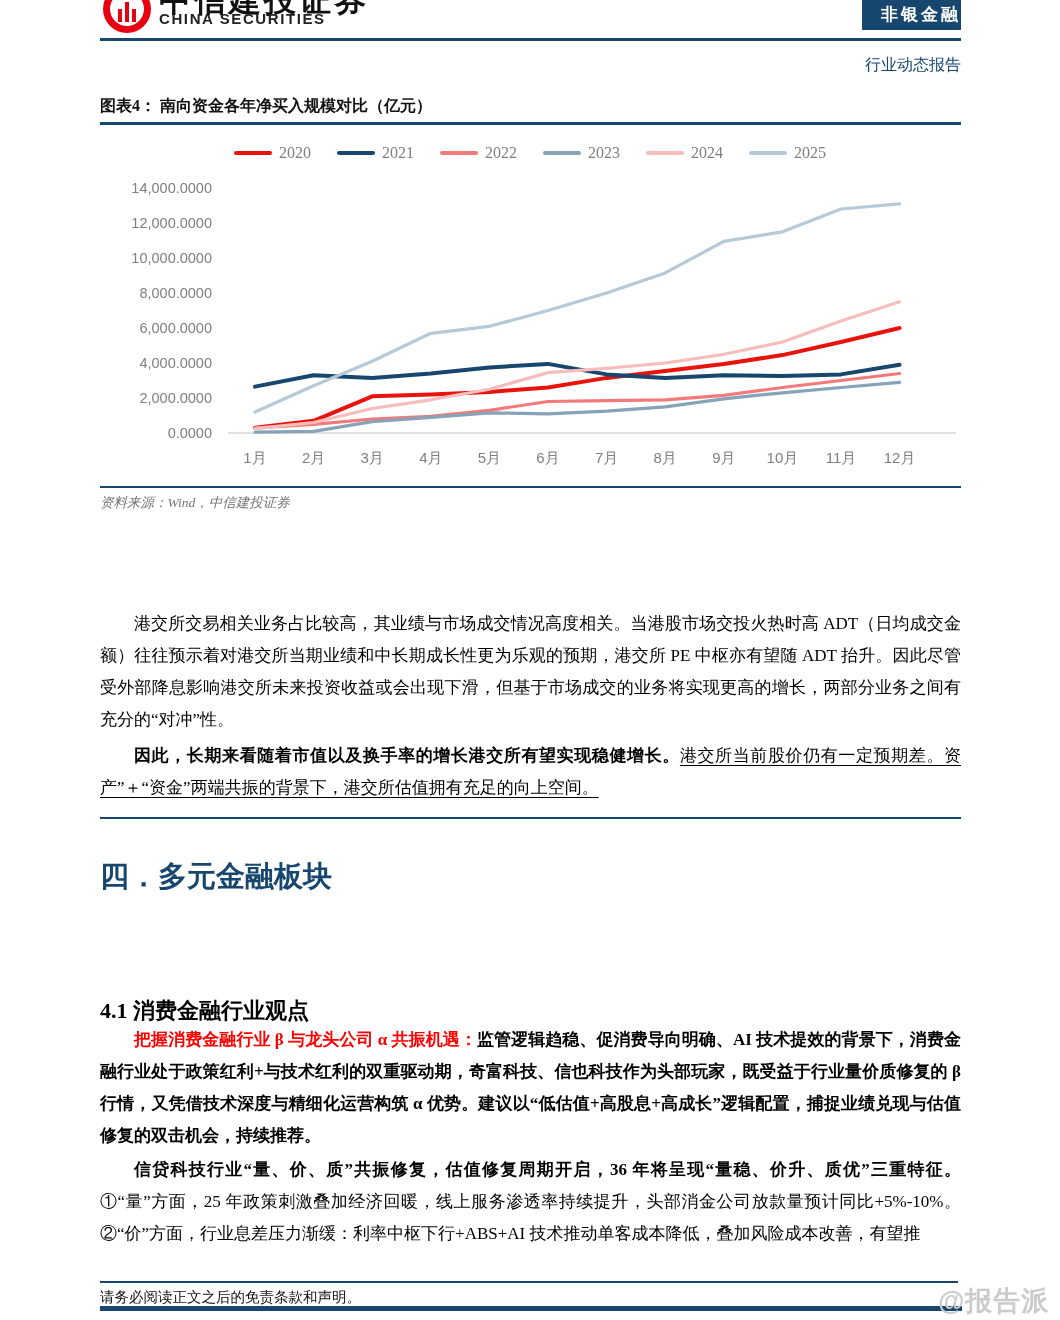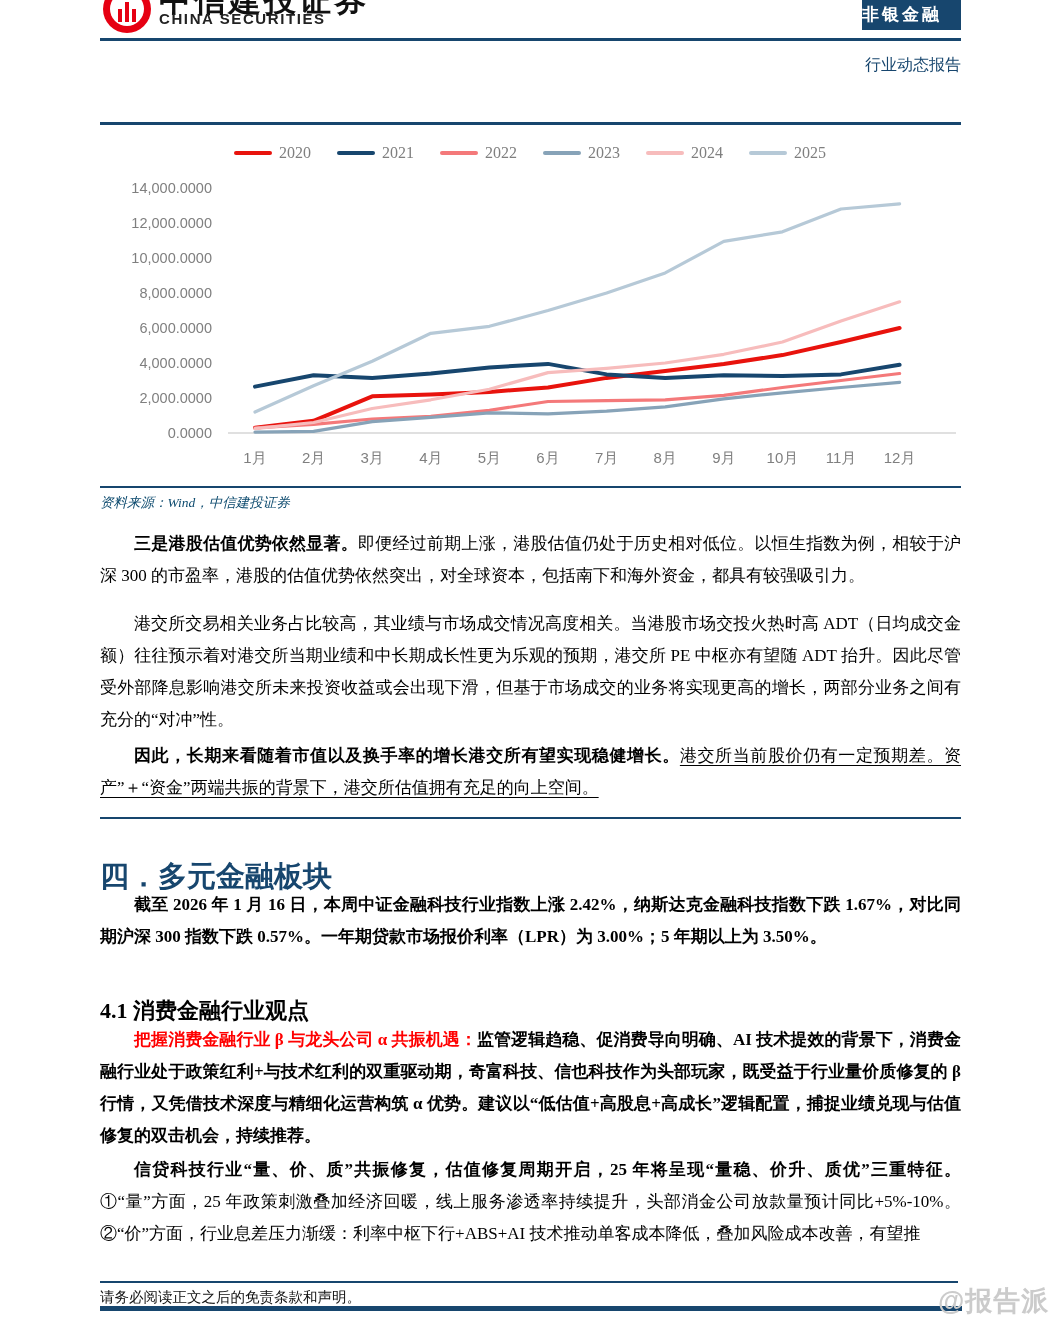--- a/index.html
+++ b/index.html
@@ -10,39 +10,39 @@
   .logo-circle{position:absolute;left:103px;top:-15px;width:48px;height:48px;border-radius:50%;
                background:var(--logo-red);display:flex;align-items:center;justify-content:center;}
   .logo-inner{width:34px;height:34px;border-radius:50%;background:#fff;display:flex;align-items:flex-end;
               justify-content:center;gap:3px;padding-bottom:4px;box-sizing:border-box;}
   .logo-bar{width:4px;background:var(--logo-red);display:inline-block;}
   .logo-bar.b1{height:13px}.logo-bar.b2{height:20px}.logo-bar.b3{height:13px}
   .logo-cn{position:absolute;left:159px;top:-21px;font-size:32px;font-weight:bold;letter-spacing:3px;color:#111;}
   .logo-en{position:absolute;left:159px;top:10px;font-size:15px;font-weight:bold;letter-spacing:1.6px;
            font-family:"Liberation Sans",sans-serif;color:#222;text-align:center;}
   .badge{position:absolute;left:862px;top:0;width:99px;height:30px;background:var(--brand);
-         color:#fff;font-weight:bold;font-size:17px;letter-spacing:3px;text-align:left;line-height:30px;
+         color:#fff;font-weight:bold;font-size:17px;letter-spacing:3px;text-align:right;line-height:30px;
          font-family:"Liberation Sans",sans-serif;}
   .header-rule{position:absolute;left:100px;top:38px;width:861px;height:3px;background:var(--brand);}
   .report-type{position:absolute;left:600px;top:55px;width:361px;text-align:right;
                font-size:16px;color:var(--brand);}
 
   
   .fig-title{position:absolute;left:100px;top:96px;width:860px;font-size:16px;font-weight:bold;color:#111;}
   .fig-underline{position:absolute;left:100px;top:122px;width:861px;height:2.5px;background:var(--brand);}
   .legend{position:absolute;left:100px;top:144px;width:860px;display:flex;justify-content:center;
           align-items:center;gap:26px;}
   .lg-item{display:flex;align-items:center;gap:7px;}
   .lg-swatch{display:inline-block;width:38px;height:4px;border-radius:2px;}
   .lg-label{font-size:16px;color:#7f7f7f;}
   .chart-svg{position:absolute;left:100px;top:170px;}
   .ytick{font-family:"Liberation Sans",sans-serif;font-size:14.5px;fill:#7f7f7f;}
   .xtick{font-family:"Liberation Sans",sans-serif;font-size:15px;fill:#7f7f7f;}
   .fig-rule{position:absolute;left:100px;top:486px;width:861px;height:2px;background:var(--brand);}
-  .source{position:absolute;left:100px;top:494px;width:860px;font-style:italic;font-size:13.5px;color:#0c4a6e;}
+  .source{position:absolute;left:100px;top:494px;width:860px;font-style:italic;font-size:13.5px;color:#737373;}
 
   
   .para{position:absolute;left:100px;width:861px;font-size:17px;line-height:32px;
         text-align:justify;text-indent:2em;color:#000;}
   .b{font-weight:bold;}
   .u{text-decoration:underline;text-underline-offset:4px;}
   .section-rule{position:absolute;left:100px;top:817px;width:861px;height:2px;background:var(--brand);}
   .h2{position:absolute;left:100px;top:833px;width:860px;font-size:29px;font-weight:bold;color:var(--brand);}
   .h3{position:absolute;left:100px;top:974px;width:860px;font-size:22px;font-weight:bold;color:#000;}
   .red{color:var(--accent-red);}
@@ -65,20 +65,21 @@
         <span class="logo-bar b2"></span>
         <span class="logo-bar b3"></span>
     </div>
   </div>
   <div class="logo-cn">中信建投证券</div>
   <div class="logo-en">CHINA SECURITIES</div>
   <div class="badge">非银金融</div>
   <div class="header-rule"></div>
   <div class="report-type">行业动态报告</div>
 
+  <div class="fig-title">图表4：  南向资金各年净买入规模对比（亿元）</div>
   <div class="fig-underline"></div>
   <div class="legend">
       <span class="lg-item">
         <span class="lg-swatch" style="background: rgb(232, 19, 13);"></span>
         <span class="lg-label">2020</span>
       </span>
       <span class="lg-item">
         <span class="lg-swatch" style="background: rgb(23, 70, 110);"></span>
         <span class="lg-label">2021</span>
       </span>
@@ -124,35 +125,33 @@
       <polyline points="155,257.8 213.6,250.8 272.2,226.3 330.8,224.5 389.4,221.9 448,217.5 506.6,207.9 565.2,200.9 623.8,193.9 682.4,185.1 741,172.0 799.6,158.0" fill="none" stroke="#e8130d" stroke-width="4" stroke-linejoin="round" stroke-linecap="round"></polyline>
       <polyline points="155,216.6 213.6,205.3 272.2,207.9 330.8,203.5 389.4,197.4 448,193.9 506.6,204.4 565.2,207.9 623.8,205.3 682.4,206.1 741,204.4 799.6,194.8" fill="none" stroke="#17466e" stroke-width="4" stroke-linejoin="round" stroke-linecap="round"></polyline>
       <polyline points="155,257.8 213.6,254.3 272.2,249.0 330.8,246.4 389.4,240.3 448,231.5 506.6,230.6 565.2,229.8 623.8,225.4 682.4,217.5 741,210.5 799.6,203.5" fill="none" stroke="#f4797a" stroke-width="3.2" stroke-linejoin="round" stroke-linecap="round"></polyline>
       <polyline points="155,262.1 213.6,261.3 272.2,251.6 330.8,247.3 389.4,242.9 448,243.8 506.6,241.1 565.2,236.8 623.8,228.9 682.4,222.8 741,217.5 799.6,212.3" fill="none" stroke="#87a3b8" stroke-width="3.2" stroke-linejoin="round" stroke-linecap="round"></polyline>
       <polyline points="155,258.6 213.6,252.5 272.2,238.5 330.8,229.8 389.4,219.3 448,202.6 506.6,198.3 565.2,193.0 623.8,184.3 682.4,172.0 741,151.0 799.6,131.8" fill="none" stroke="#f7bcbc" stroke-width="3.2" stroke-linejoin="round" stroke-linecap="round"></polyline>
       <polyline points="155,242.0 213.6,215.8 272.2,191.3 330.8,163.3 389.4,156.3 448,140.5 506.6,123.0 565.2,102.9 623.8,71.4 682.4,61.8 741,39.0 799.6,33.8" fill="none" stroke="#b6c9d7" stroke-width="3.2" stroke-linejoin="round" stroke-linecap="round"></polyline>
     </svg>
   <div class="fig-rule"></div>
   <div class="source">资料来源：Wind，中信建投证券</div>
 
-  <div class="para" style="top:528px"><span class="b">三是港股估值优势依然显著。</span><span>即便经过前期上涨，港股估值仍处于历史相对低位。以恒生指数为例，相较于沪深 300 的市盈率，港股的估值优势依然突出，对全球资本，包括南下和海外资金，都具有较强吸引力。</span></div>
 
   <div class="para" style="top:608px">港交所交易相关业务占比较高，其业绩与市场成交情况高度相关。当港股市场交投火热时高 ADT（日均成交金额）往往预示着对港交所当期业绩和中长期成长性更为乐观的预期，港交所 PE 中枢亦有望随 ADT 抬升。因此尽管受外部降息影响港交所未来投资收益或会出现下滑，但基于市场成交的业务将实现更高的增长，两部分业务之间有充分的“对冲”性。</div>
 
   <div class="para" style="top:740px"><span class="b">因此，长期来看随着市值以及换手率的增长港交所有望实现稳健增长。</span><span class="u">港交所当前股价仍有一定预期差。资产”＋“资金”两端共振的背景下，港交所估值拥有充足的向上空间。</span></div>
 
   <div class="section-rule"></div>
   <h2 class="h2">四．多元金融板块</h2>
 
-  <div class="para b" style="top:889px">截至 2026 年 1 月 16 日，本周中证金融科技行业指数上涨 2.42%，纳斯达克金融科技指数下跌 1.67%，对比同期沪深 300 指数下跌 0.57%。一年期贷款市场报价利率（LPR）为 3.00%；5 年期以上为 3.50%。</div>
 
   <h3 class="h3">4.1 消费金融行业观点</h3>
 
   <div class="para b" style="top:1024px"><span class="red">把握消费金融行业 β 与龙头公司 α 共振机遇：</span><span>监管逻辑趋稳、促消费导向明确、AI 技术提效的背景下，消费金融行业处于政策红利+与技术红利的双重驱动期，奇富科技、信也科技作为头部玩家，既受益于行业量价质修复的 β 行情，又凭借技术深度与精细化运营构筑 α 优势。建议以“低估值+高股息+高成长”逻辑配置，捕捉业绩兑现与估值修复的双击机会，持续推荐。</span></div>
 
-  <div class="para" style="top:1154px"><span class="b">信贷科技行业“量、价、质”共振修复，估值修复周期开启，25 年将呈现“量稳、价升、质优”三重特征。</span><span>①“量”方面，25 年政策刺激叠加经济回暖，线上服务渗透率持续提升，头部消金公司放款量预计同比+5%-10%。②“价”方面，行业息差压力渐缓：利率中枢下行+ABS+AI 技术推动单客成本降低，叠加风险成本改善，有望推</span></div>
+  <div class="para" style="top:1154px"><span class="b">信贷科技行业“量、价、质”共振修复，估值修复周期开启，36 年将呈现“量稳、价升、质优”三重特征。</span><span>①“量”方面，25 年政策刺激叠加经济回暖，线上服务渗透率持续提升，头部消金公司放款量预计同比+5%-10%。②“价”方面，行业息差压力渐缓：利率中枢下行+ABS+AI 技术推动单客成本降低，叠加风险成本改善，有望推</span></div>
 
   <div class="foot-thin"></div>
   <div class="foot-text">请务必阅读正文之后的免责条款和声明。</div>
   <div class="foot-thick"></div>
   <div class="watermark">@报告派</div>
 
 </div>
 
 </body></html>

